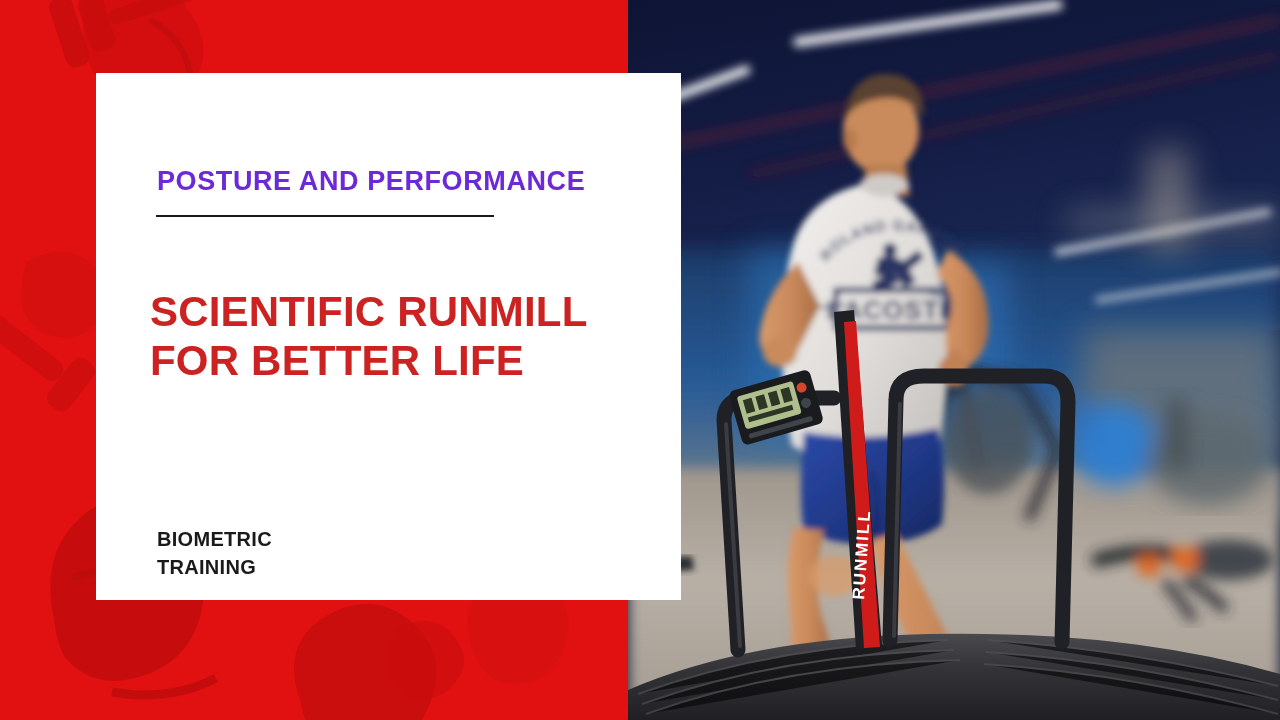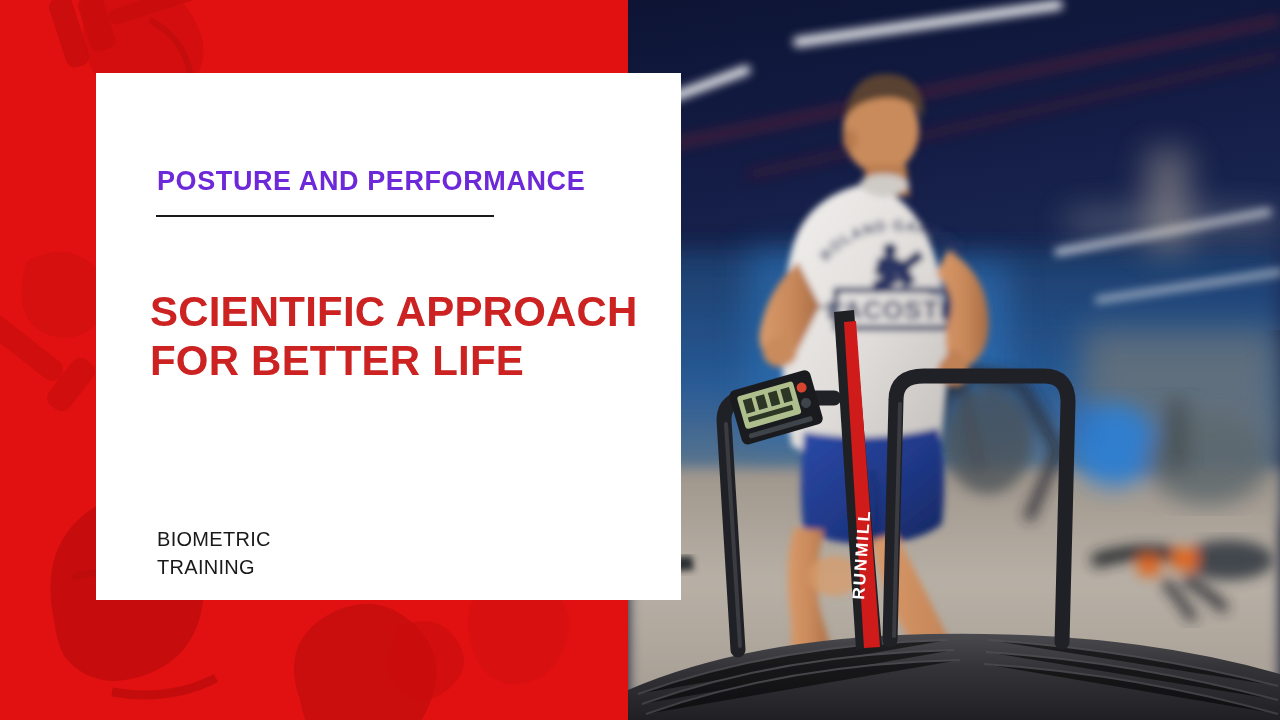--- a/index.html
+++ b/index.html
@@ -75,21 +75,21 @@
     font-weight:bold;
     line-height:1.17;
     color:#cc2222;
     letter-spacing:0.2px;
     white-space:pre-line;
   }
   .subnote {
     position:absolute;
     left:157px; top:525px;
     font-size:20px;
-    font-weight:normal;
+    font-weight:bold;
     line-height:1.42;
     color:#1a1a1a;
     letter-spacing:0.3px;
     white-space:pre-line;
   }
 </style>
 </head>
 <body>
 
 <div id="slide">
@@ -358,19 +358,19 @@
       </svg>
     </div>
   </div>
 
   <div class="white-card"></div>
 
   <div class="eyebrow">POSTURE AND PERFORMANCE</div>
 
   <div class="divider"></div>
 
-  <div class="headline">SCIENTIFIC APPROACH
+  <div class="headline">SCIENTIFIC RUNMILL
 FOR BETTER LIFE</div>
 
   <div class="subnote">BIOMETRIC
 TRAINING</div>
 
 </div>
 
 </body></html>

